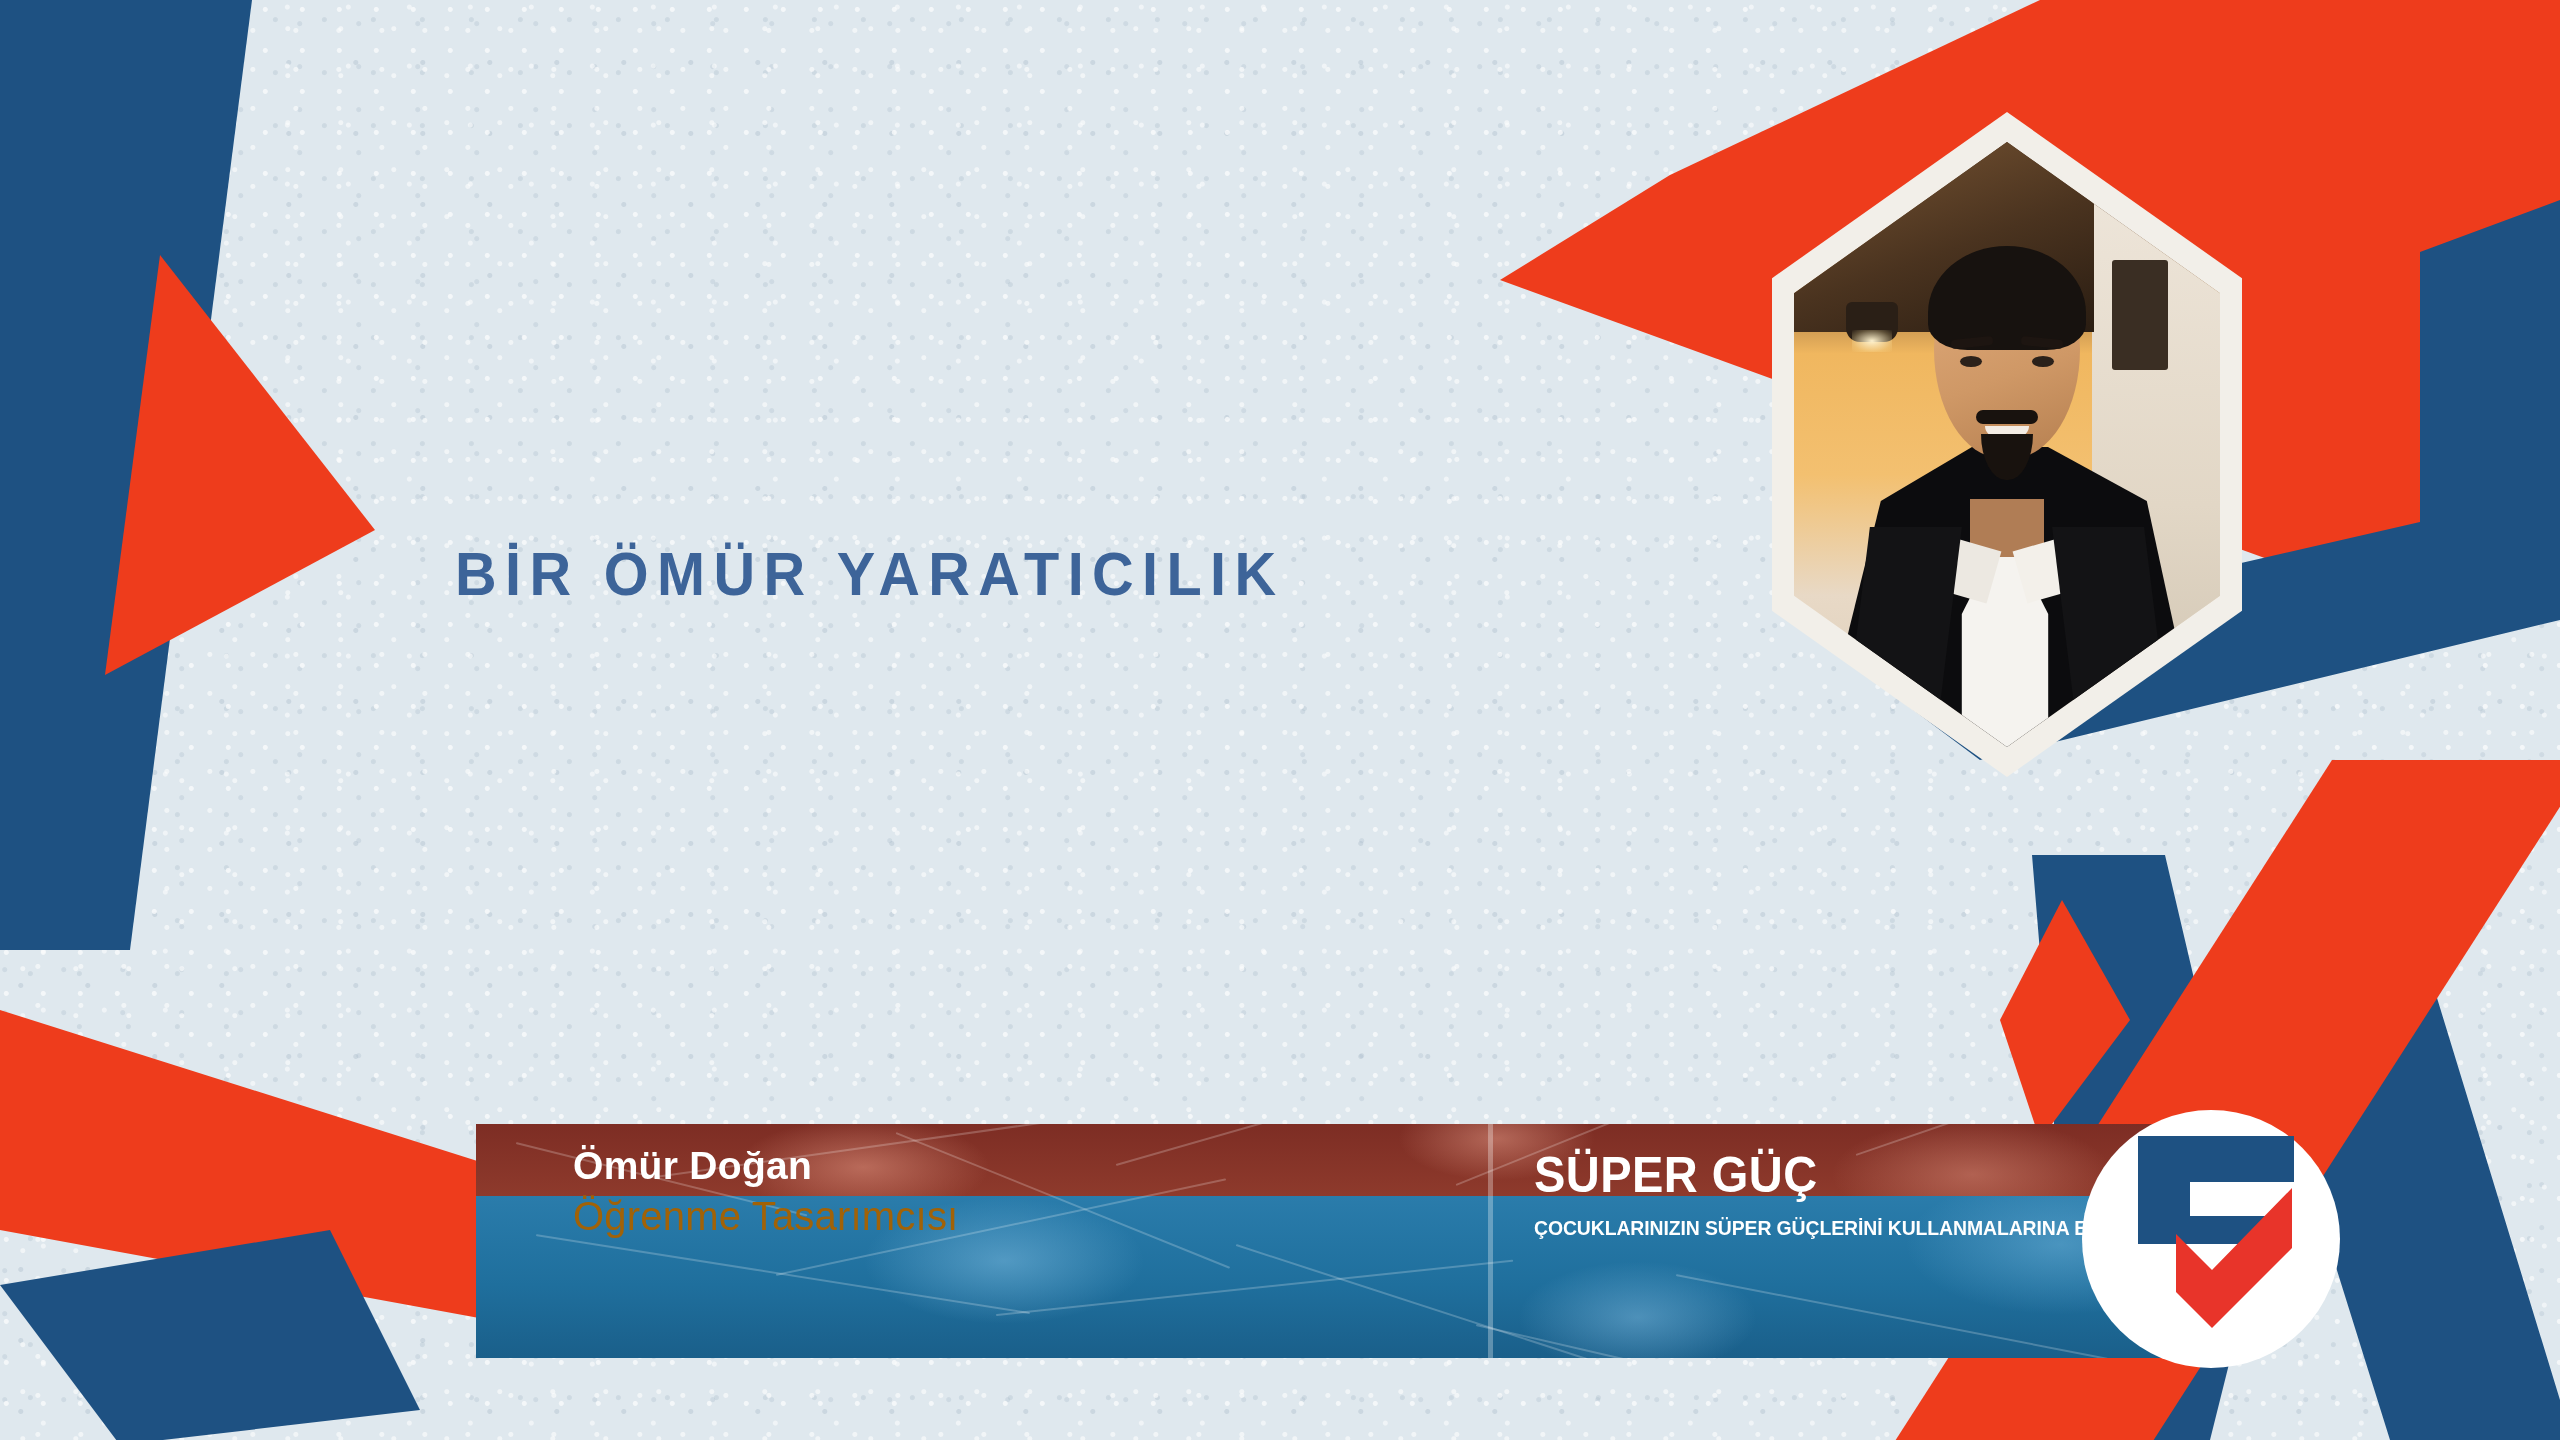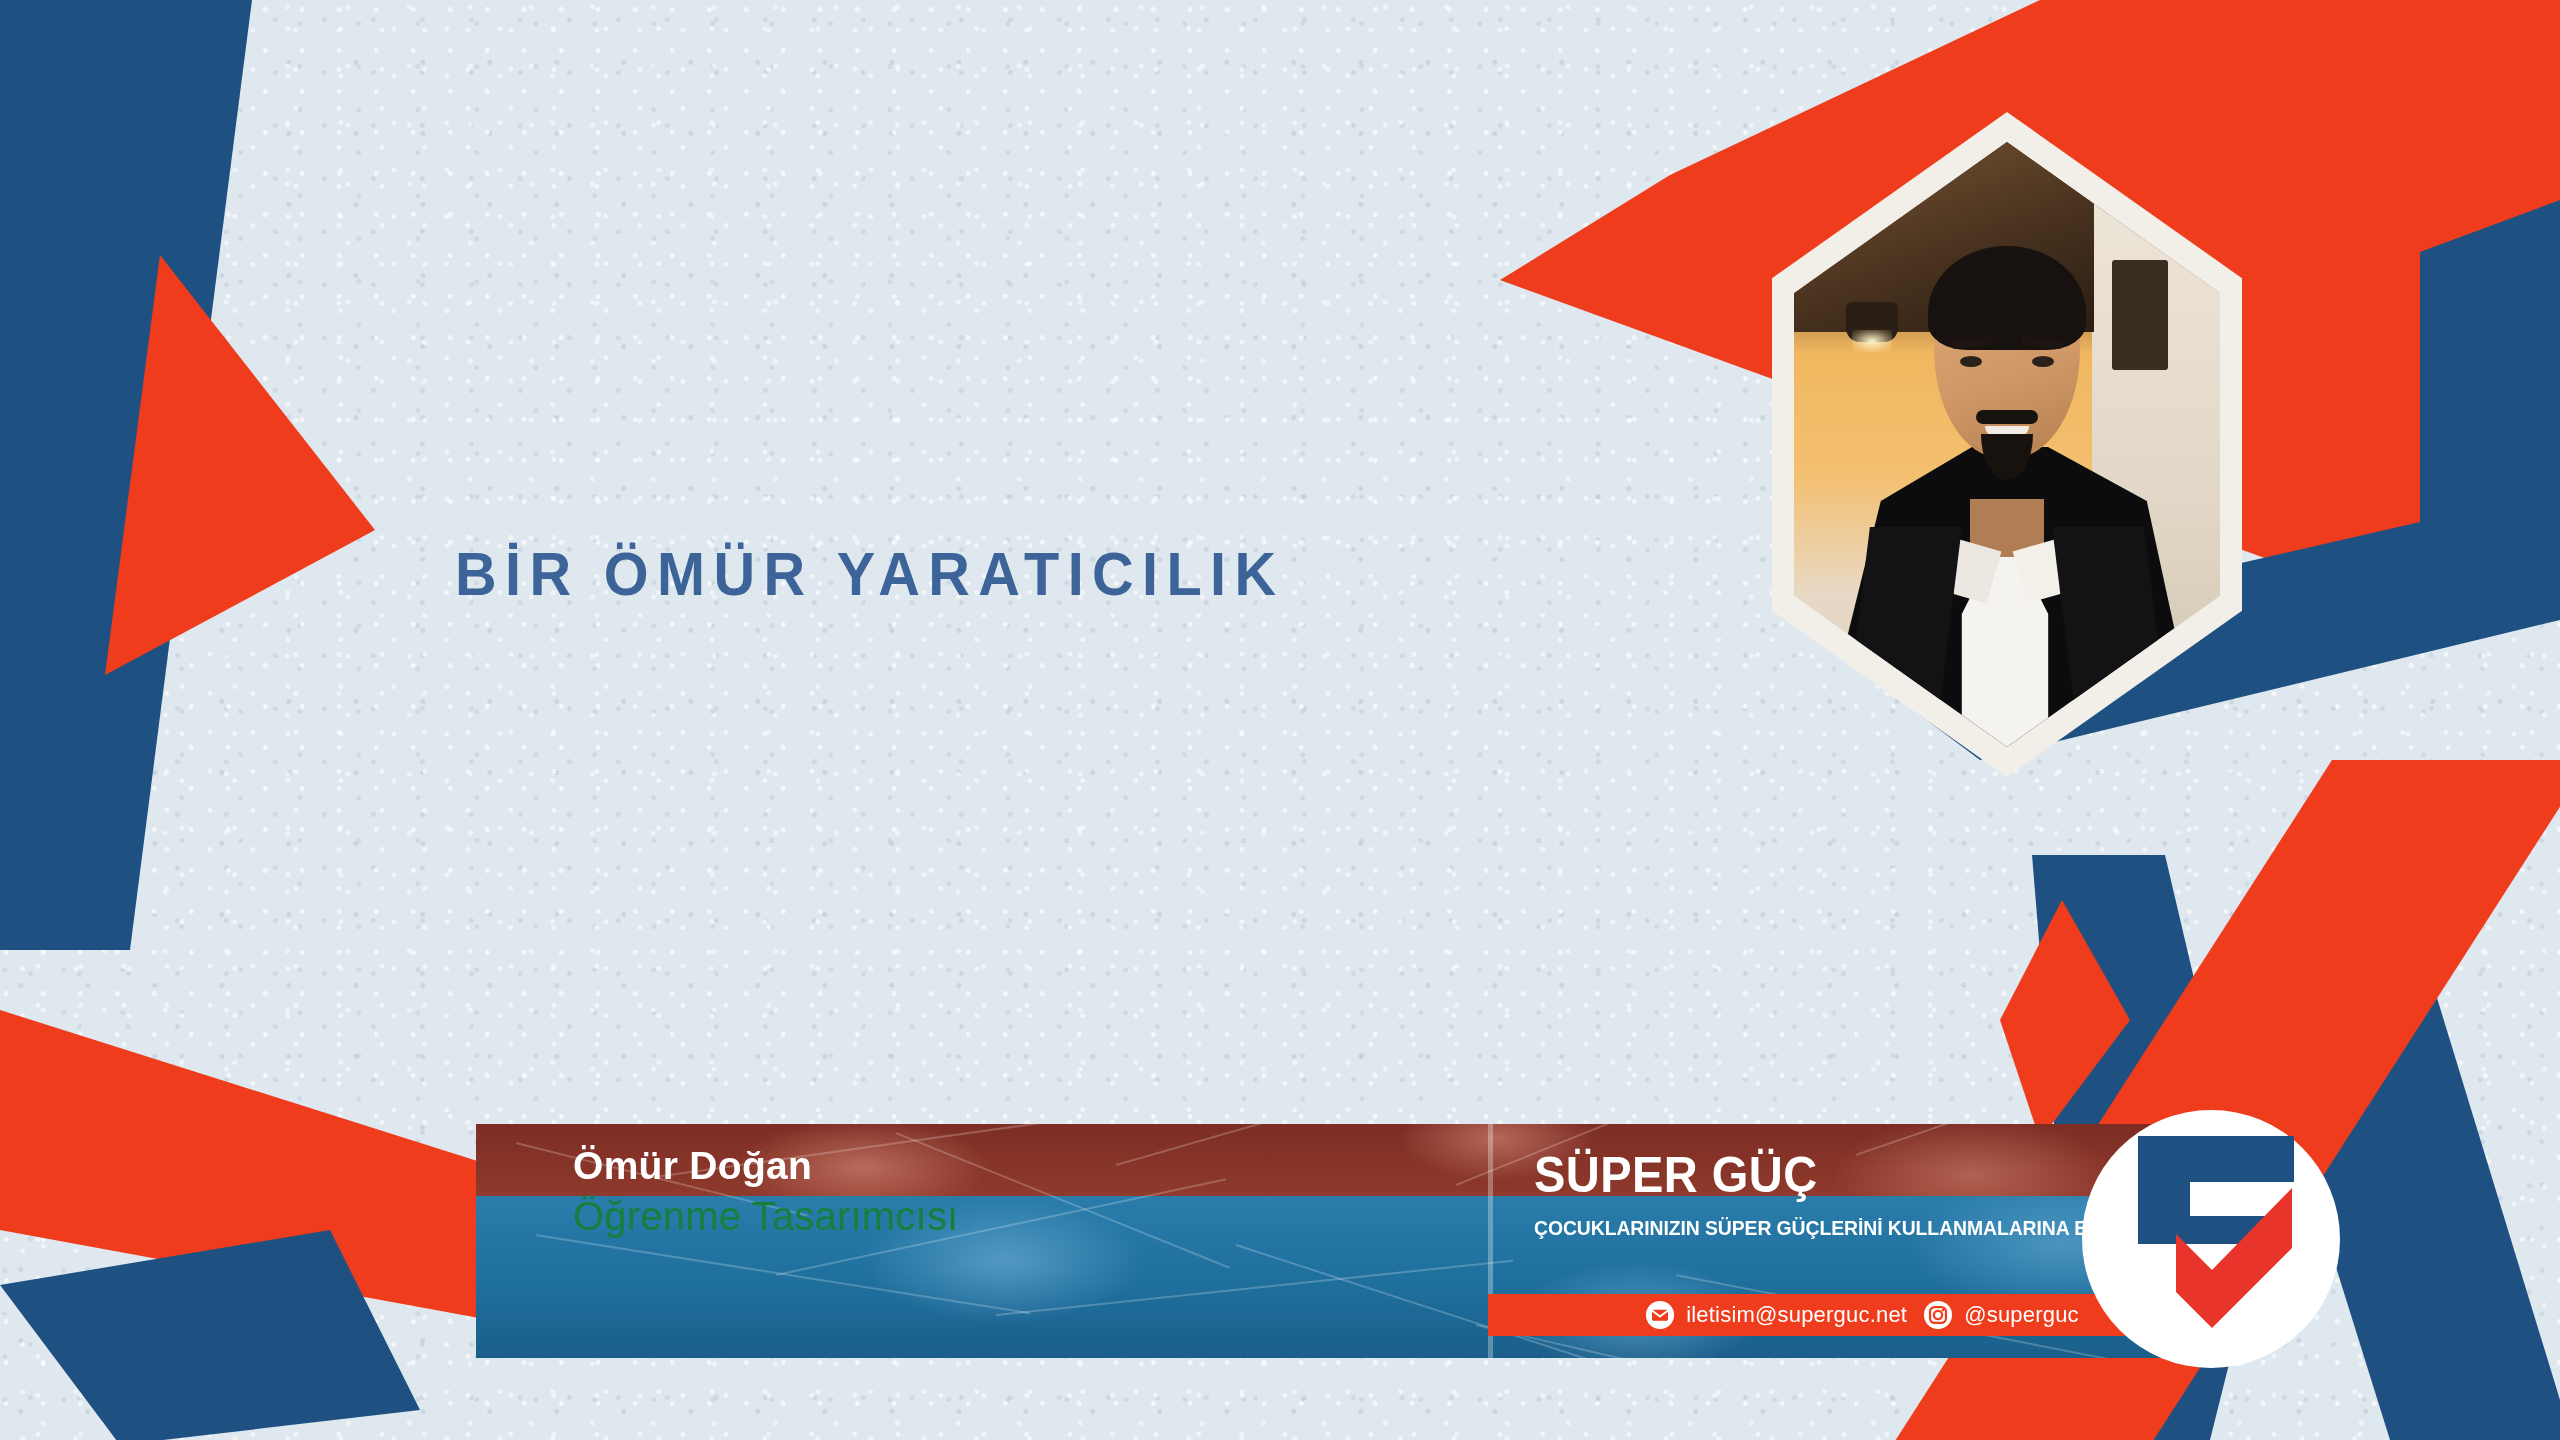--- a/index.html
+++ b/index.html
@@ -193,21 +193,21 @@
   #banner-divider {
     position:absolute; left:1012px; top:0; width:5px; height:234px;
     background:rgba(255,255,255,.30);
   }
   #speaker-block { position:absolute; left:97px; top:20px; }
   #speaker-name {
     font-size:39px; font-weight:bold; color:#ffffff; letter-spacing:.3px;
     line-height:1.12;
   }
   #speaker-role {
-    font-size:40px; font-weight:400; color:#15803d; letter-spacing:.2px;
+    font-size:40px; font-weight:400; color:#a16207; letter-spacing:.2px;
     line-height:1.2; margin-top:4px;
   }
   #brand-block { position:absolute; left:1058px; top:22px; }
   #brand-title {
     font-size:50px; font-weight:bold; color:#ffffff; letter-spacing:.5px;
     transform:scaleX(.94); transform-origin:left center;
   }
   #brand-tagline {
     font-size:20px; font-weight:bold; color:#ffffff; letter-spacing:-.1px;
     margin-top:13px; transform:scaleX(.97); transform-origin:left center;
@@ -300,39 +300,20 @@
     <div id="speaker-block">
       <div id="speaker-name">Ömür Doğan</div>
       <div id="speaker-role">Öğrenme Tasarımcısı</div>
     </div>
 
     <div id="brand-block">
       <div id="brand-title">SÜPER GÜÇ</div>
       <div id="brand-tagline">ÇOCUKLARINIZIN SÜPER GÜÇLERİNİ KULLANMALARINA EŞLİK EDİN...</div>
     </div>
 
-    <div id="contact-strip">
-      <div class="contact-item">
-        <svg class="cicon" viewBox="0 0 32 32">
-          <circle cx="16" cy="16" r="15" fill="#ffffff"></circle>
-          <rect x="7.5" y="10.5" width="17" height="11.5" rx="1.6" fill="#ee3c1c"></rect>
-          <path d="M7.8 11.4 L16 17.6 L24.2 11.4" fill="none" stroke="#ffffff" stroke-width="2.1" stroke-linejoin="round" stroke-linecap="round"></path>
-        </svg>
-        <span class="contact-text">iletisim@superguc.net</span>
-      </div>
-      <div class="contact-item">
-        <svg class="cicon" viewBox="0 0 32 32">
-          <circle cx="16" cy="16" r="15" fill="#ffffff"></circle>
-          <rect x="7.5" y="7.5" width="17" height="17" rx="5" fill="none" stroke="#ee3c1c" stroke-width="2.4"></rect>
-          <circle cx="16" cy="16" r="4.4" fill="none" stroke="#ee3c1c" stroke-width="2.4"></circle>
-          <circle cx="21.3" cy="10.7" r="1.5" fill="#ee3c1c"></circle>
-        </svg>
-        <span class="contact-text">@superguc</span>
-      </div>
-    </div>
   </div>
 
   <div id="logo-badge">
     <div id="logo-circle"></div>
     <svg id="logo-mark" viewBox="0 0 200 215">
       <path d="M22 6 H178 V52 H74 V86 H150 V130 L96 186 L60 150 V110 L96 146 L124 118 V114 H22 Z" fill="#1e5182"></path>
       <path d="M60 104 L96 140 L176 58 L176 118 L96 198 L60 162 Z" fill="#e8342a"></path>
     </svg>
   </div>
 

